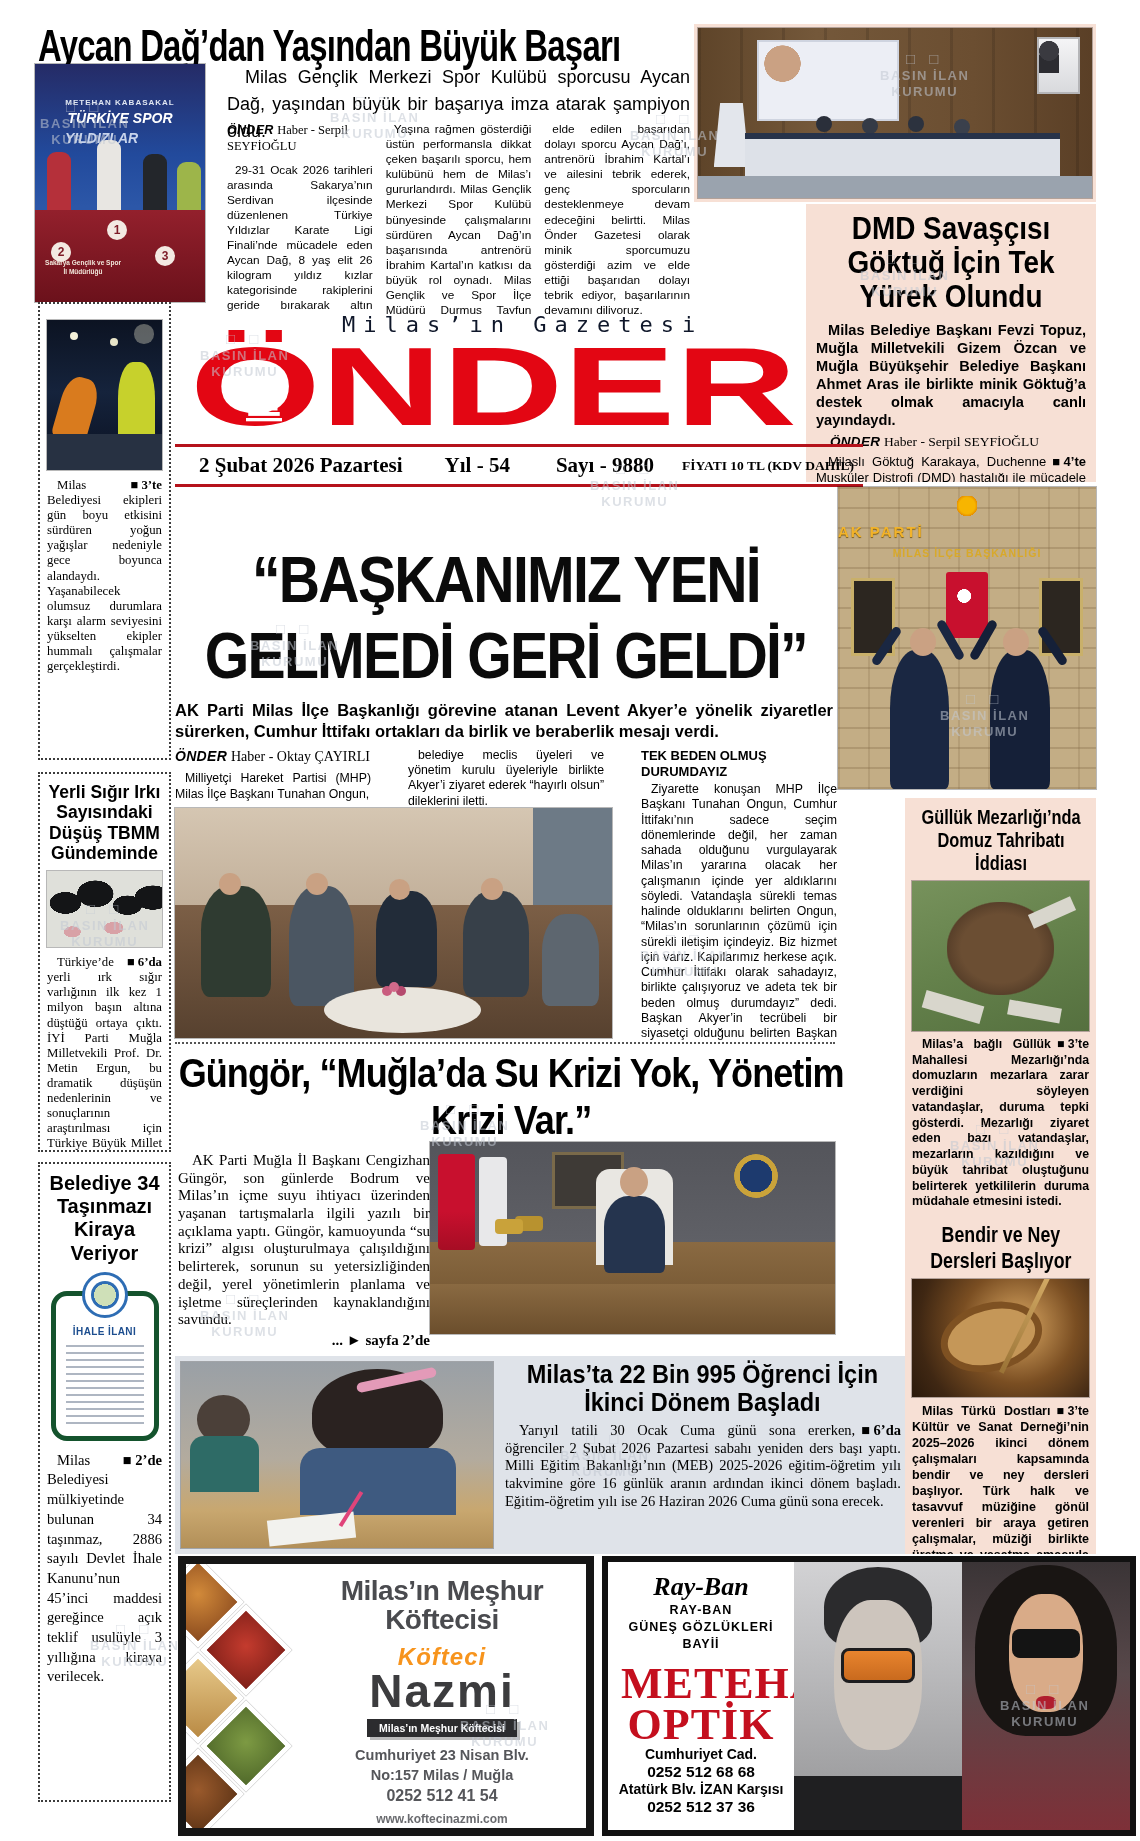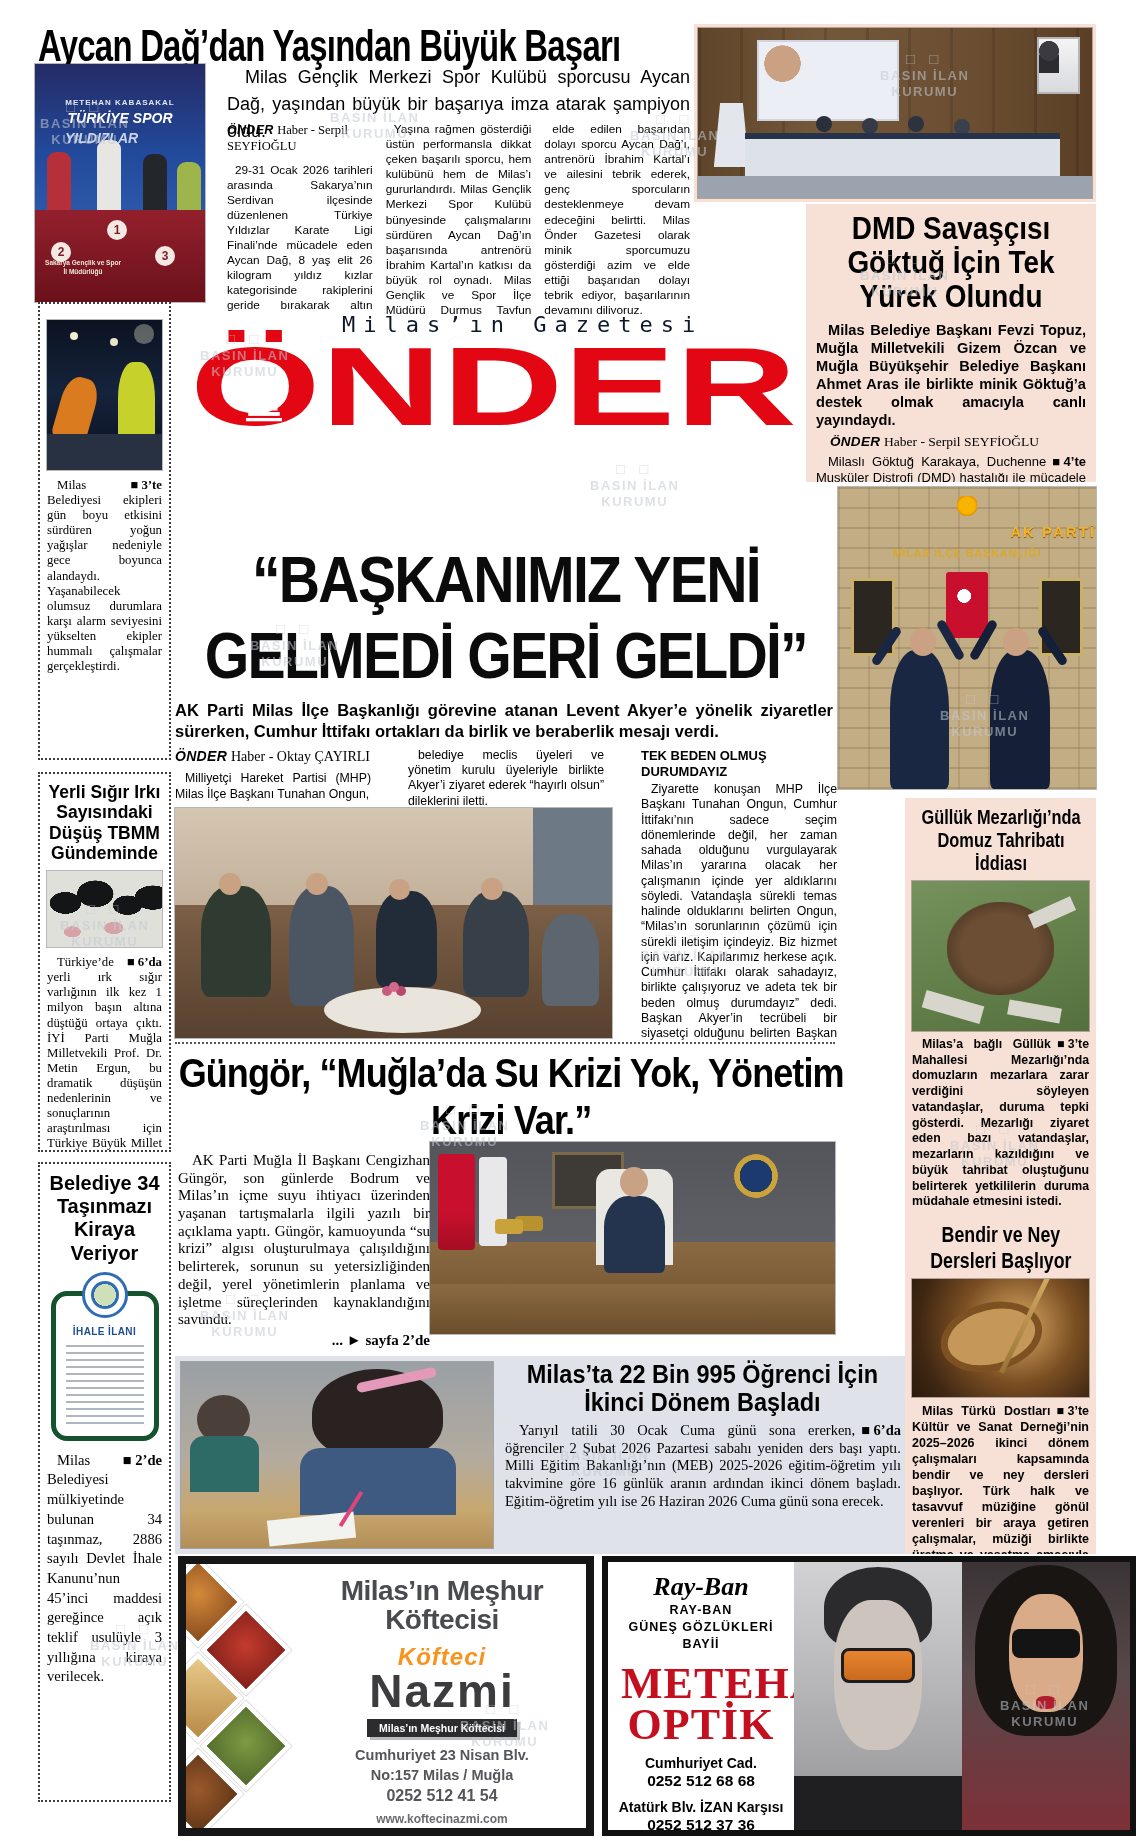--- a/index.html
+++ b/index.html
@@ -80,21 +80,21 @@
 .mc3h{font-weight:800;font-size:13px;margin-bottom:2px;}
 #ph-office{left:175px;top:808px;width:437px;height:230px;background:linear-gradient(180deg,#d5c6b2 0%,#c2b09a 42%,#7c5f46 42%,#57412f 100%);}
 .o-win{right:0;top:0;width:18%;height:42%;background:#6d7a86;}
 .o-p{position:absolute;border-radius:40% 40% 12% 12%;}
 .o-h{position:absolute;border-radius:50%;background:#c9a183;}
 .o-tbl{left:34%;bottom:2%;width:36%;height:20%;background:#e9e5dd;border-radius:50%;}
 .o-fl{left:49%;bottom:20%;width:10px;height:10px;border-radius:50%;background:#d16a8a;box-shadow:-7px 4px 0 #c95c7e,7px 4px 0 #b54a6e;}
 #ph-akp{left:838px;top:487px;width:258px;height:302px;background:#c3ad85;}
 .a-stone{left:0;top:0;right:0;bottom:0;background:repeating-linear-gradient(0deg,rgba(120,95,60,.28) 0 2px,transparent 2px 20px),repeating-linear-gradient(90deg,rgba(120,95,60,.2) 0 2px,transparent 2px 30px);}
 .a-bulb{top:3%;left:46%;width:20px;height:24px;background:radial-gradient(circle at 50% 40%,#f7b500 0 45%,#e58f00 60%,transparent 62%);}
-.a-t1{top:12%;left:12px;right:0;text-align:right;color:#f2b32a;font-weight:900;font-size:15px;letter-spacing:2px;text-shadow:0 1px 1px #7a5a10;}
+.a-t1{top:12%;left:0;right:0;text-align:left;color:#f2b32a;font-weight:900;font-size:15px;letter-spacing:2px;text-shadow:0 1px 1px #7a5a10;}
 .a-t2{top:20%;left:0;right:0;text-align:center;color:#d8a92a;font-weight:800;font-size:10.5px;letter-spacing:1px;}
 .a-f{position:absolute;background:#2c2620;border:3px solid #c9b06a;}
 .a-flag{left:42%;top:28%;width:16%;height:22%;background:#c8102e;border-radius:3px;}
 .a-moon{left:46%;top:33%;width:18px;height:18px;background:radial-gradient(circle at 40% 50%,#fff 0 48%,transparent 50%);}
 .a-p{position:absolute;background:#1a2742;border-radius:42% 42% 6% 6%;}
 .a-arm{position:absolute;width:9px;height:44px;background:#1a2742;border-radius:5px;}
 .a-hd{position:absolute;border-radius:50%;background:#caa183;}
 
 
 .rbox{position:absolute;background:var(--pink);padding:8px 7px;overflow:hidden;}
@@ -177,21 +177,21 @@
 .nz-badge{background:#2c2c2e;color:#fff;font-size:10.5px;font-weight:700;padding:3px 12px;margin-top:7px;box-shadow:3px 3px 0 #bbb;}
 .nz-a{margin-top:2px;font-weight:800;color:#55565a;font-size:14.5px;line-height:1.25;text-align:center;}
 .nz-a.first{margin-top:9px;}
 .nz-tel{font-weight:900;color:#55565a;font-size:16px;margin-top:3px;}
 .nz-web{margin-top:7px;font-weight:800;color:#6a6b6f;font-size:12px;}
 #ad-levent{left:602px;top:1556px;width:534px;height:280px;border:6px solid #111;background:#fff;display:flex;}
 #lv-text{width:186px;display:flex;flex-direction:column;align-items:center;padding:10px 4px;}
 .rb-script{font-family:"Liberation Serif",serif;font-style:italic;font-weight:bold;font-size:26px;}
 .rb-l{font-size:12.5px;font-weight:800;letter-spacing:1px;line-height:1.35;text-align:center;}
 .lv-name{width:160px;font-family:"Liberation Serif",serif;font-weight:900;color:#c40f1e;font-size:44px;line-height:.95;letter-spacing:1px;margin-top:10px;text-align:center;}
-.lv-adr{font-size:14px;font-weight:800;margin-top:9px;text-align:center;line-height:1.2;}
+.lv-adr{font-size:14px;font-weight:800;text-align:center;line-height:1.2;}
 .lv-tel{font-size:15.5px;font-weight:900;}
 .lv-man{flex:1;position:relative;overflow:hidden;background:linear-gradient(180deg,#d2d2d4 0%,#bdbdbf 35%,#939395 100%);}
 .lv-man>*,.lv-woman>*{position:absolute;}
 .m-hair{left:18%;top:2%;width:64%;height:30%;background:#2b2b2d;border-radius:50% 50% 30% 30%;}
 .m-face{left:24%;top:14%;width:52%;height:56%;background:#cdc5bd;border-radius:42%;}
 .m-glasses{left:28%;top:32%;width:44%;height:13%;background:linear-gradient(180deg,#e8842e,#c96a1e);border:3px solid #1d1d1f;border-radius:8px;}
 .m-jacket{left:0;right:0;bottom:0;height:20%;background:#1f1f21;}
 .lv-woman{flex:1;position:relative;overflow:hidden;background:linear-gradient(180deg,#3a3436 0%,#58484a 42%,#7e3038 100%);}
 .w-hair{left:8%;top:1%;width:84%;height:64%;background:#191513;border-radius:48% 48% 36% 36%;}
 .w-face{left:28%;top:12%;width:44%;height:44%;background:#d9ab88;border-radius:44%;}
@@ -264,20 +264,26 @@
   <div id="mast-logo" class="abs">
     <span class="txt">ÖNDER</span>
     <svg id="mast-temple" viewBox="0 0 24 26">
       <polygon points="12,0 23,6 1,6" fill="#ffffff"></polygon>
       <rect x="3" y="8" width="3.4" height="10" fill="#ffffff"></rect>
       <rect x="10.3" y="8" width="3.4" height="10" fill="#ffffff"></rect>
       <rect x="17.6" y="8" width="3.4" height="10" fill="#ffffff"></rect>
       <rect x="1.5" y="19" width="21" height="2.6" fill="#ffffff"></rect>
       <rect x="0" y="23" width="24" height="2.2" fill="#ffffff"></rect>
     </svg>
+  </div>
+  <div id="dateline" class="abs">
+    <span class="dl-date">2 Şubat 2026 Pazartesi</span>
+    <span class="dl-year">Yıl - 54</span>
+    <span class="dl-issue">Sayı - 9880</span>
+    <span class="dl-price">FİYATI 10 TL (KDV DAHİL)</span>
   </div>
 
   <div id="m-headline" class="abs">
     <div class="cwrap">“BAŞKANIMIZ YENİ GELMEDİ GERİ GELDİ”</div>
   </div>
   <div id="m-subhead" class="abs just">AK Parti Milas İlçe Başkanlığı görevine atanan Levent Akyer’e yönelik ziyaretler sürerken, Cumhur İttifakı ortakları da birlik ve beraberlik mesajı verdi.</div>
   <div id="m-cols" class="abs">
     <div class="mc">
       <div class="byl"><b>ÖNDER</b> <span>Haber - Oktay ÇAYIRLI</span></div>
       <p class="just">Milliyetçi Hareket Partisi (MHP) Milas İlçe Başkanı Tunahan Ongun,</p>

